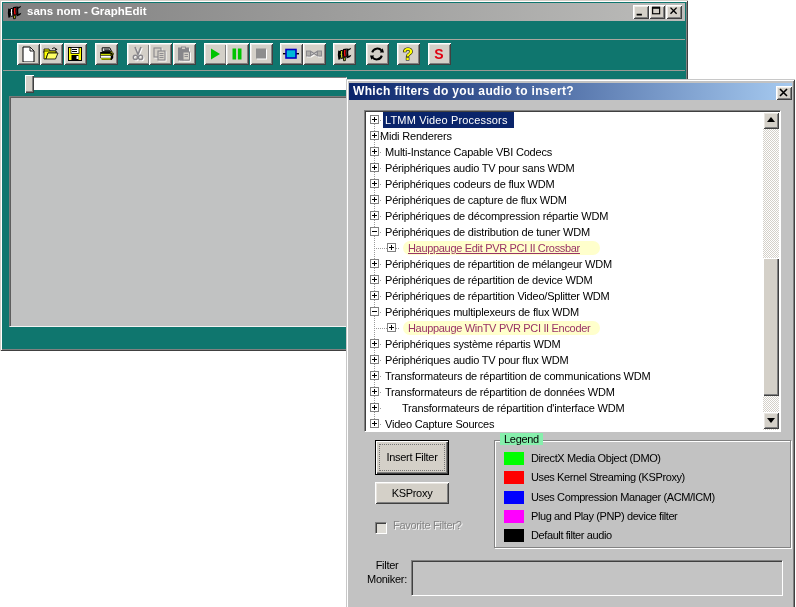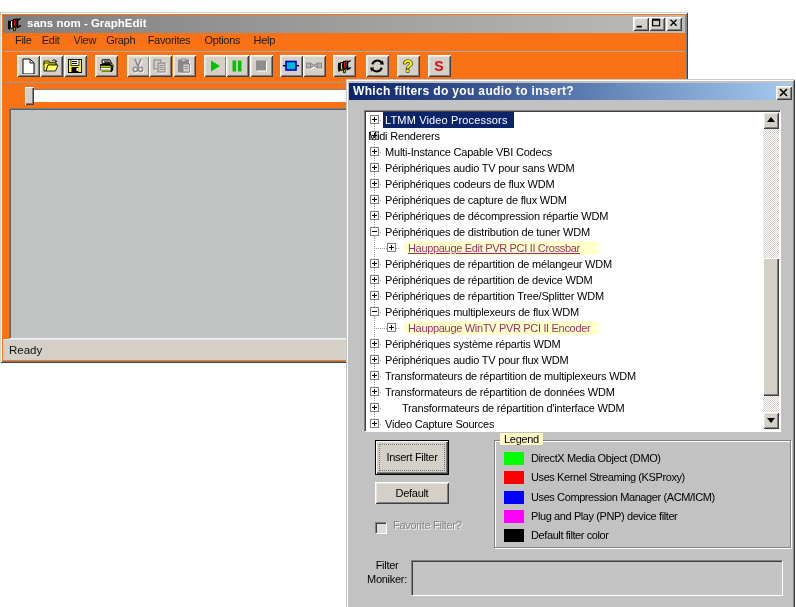--- a/index.html
+++ b/index.html
@@ -1,16 +1,16 @@
 <!DOCTYPE html>
 <html><head><meta charset="utf-8"><style>
 *{margin:0;padding:0;box-sizing:border-box}
 html,body{width:796px;height:607px;background:#fff;overflow:hidden;font-family:"Liberation Sans",sans-serif}
 .abs{position:absolute}
-#win{position:absolute;left:0;top:12px;width:688px;height:351px;background:#f97316;
+#win{position:absolute;left:0;top:0;width:688px;height:351px;background:#0f766e;
  box-shadow:inset 1px 1px 0 #d4d0c8,inset -1px -1px 0 #404040,inset 2px 2px 0 #fff,inset -2px -2px 0 #808080}
 #tbar{position:absolute;left:3px;top:3px;width:682px;height:18px;
  background:linear-gradient(90deg,#7f7f7f,#bcbcba);color:#fff;font-weight:bold;font-size:11.5px;line-height:18px}
 .capbtn{position:absolute;top:5px;width:16px;height:14px;background:#d4d0c8;
  box-shadow:inset 1px 1px 0 #fff,inset -1px -1px 0 #404040,inset 2px 2px 0 #eeece8,inset -2px -2px 0 #808080}
 #menu{position:absolute;left:3px;top:21px;width:682px;height:19px;font-size:11px;letter-spacing:-0.3px;color:#1c1c1c}
 #menu span{position:absolute;top:1px}
 #tools{position:absolute;left:3px;top:39px;width:682px;height:32px;border-top:1px solid #aaa79f;border-bottom:1px solid #9a9a94}
 .tb{position:absolute;top:3px;width:23px;height:22px;background:#d4d0c8;
  box-shadow:inset 1px 1px 0 #fff,inset -1px -1px 0 #404040,inset 2px 2px 0 #e8e5e0,inset -2px -2px 0 #808080}
@@ -50,21 +50,21 @@
  box-shadow:inset 1px 1px 0 #fff,inset -1px -1px 0 #404040,inset -2px -2px 0 #808080;
  font-size:11px;letter-spacing:-0.3px;text-align:center;line-height:32px}
 #bCancel{position:absolute;left:375px;top:482px;width:74px;height:22px;background:#d4d0c8;
  box-shadow:inset 1px 1px 0 #fff,inset -1px -1px 0 #404040,inset 2px 2px 0 #e8e5e0,inset -2px -2px 0 #808080;
  font-size:11px;letter-spacing:-0.3px;text-align:center;line-height:22px}
 #chk{position:absolute;left:375px;top:522px;width:12px;height:12px;background:#dedcd6;
  border:1px solid;border-color:#808080 #fff #fff #808080;box-shadow:inset 1px 1px 0 #404040}
 #chklbl{position:absolute;left:393px;top:519px;font-size:11px;letter-spacing:-0.3px;color:#858585;text-shadow:1px 1px 0 #f4f4f4}
 #legend{position:absolute;left:494px;top:440px;width:297px;height:108px;
  border:1px solid #828282;box-shadow:inset 1px 1px 0 #fff,1px 1px 0 #fff}
-#leglbl{position:absolute;left:500px;top:433px;background:#fef9c3;padding:0 4px;font-size:11px;letter-spacing:-0.3px}
+#leglbl{position:absolute;left:500px;top:433px;background:#86efac;padding:0 4px;font-size:11px;letter-spacing:-0.3px}
 .sw{position:absolute;left:504px;width:20px;height:13px}
 .swlbl{position:absolute;left:531px;font-size:11px;letter-spacing:-0.4px;height:16px;line-height:16px}
 #fmlabel{position:absolute;left:356px;top:558px;width:62px;text-align:center;font-size:11px;letter-spacing:-0.3px;line-height:14px}
 #fmbox{position:absolute;left:411px;top:560px;width:372px;height:36px;background:#c4c4c4;
  border:1px solid;border-color:#808080 #fff #fff #808080;box-shadow:inset 1px 1px 0 #404040}
 .vdot{position:absolute;width:1px;background-image:repeating-linear-gradient(to bottom,#9a9a9a 0 1px,transparent 1px 2px)}
 .hdot{position:absolute;height:1px;background-image:repeating-linear-gradient(to right,#9a9a9a 0 1px,transparent 1px 2px)}
 </style></head><body>
 
 <div id="win">
@@ -89,29 +89,20 @@
       <svg width="16" height="16" viewBox="0 0 16 16" style="position:absolute;left:0;top:0;width:16px;height:14px">
         <rect x="3" y="2.5" width="8" height="7.5" fill="none" stroke="#000" stroke-width="1.3"></rect>
         <rect x="3" y="2.5" width="8" height="1.8" fill="#000"></rect>
       </svg>
     </div>
 <div class="capbtn" style="left:666px">
       <svg width="16" height="16" viewBox="0 0 16 16" style="position:absolute;left:0;top:0;width:16px;height:14px">
         <path d="M4 3 L11 10 M11 3 L4 10" stroke="#000" stroke-width="1.6"></path>
       </svg>
     </div>
-<div id="menu">
-      <span style="left:12px">File</span>
-      <span style="left:38.8px">Edit</span>
-      <span style="left:70.6px">View</span>
-      <span style="left:103.2px">Graph</span>
-      <span style="left:144.7px">Favorites</span>
-      <span style="left:201.4px">Options</span>
-      <span style="left:250.6px">Help</span>
-    </div>
 <div id="tools">
       <div class="tb" style="left:14px">
         <svg width="16" height="16" viewBox="0 0 16 16" style="">
           <path d="M3 1h7l4 4v11H3z" fill="#fff" stroke="#000" stroke-width="1"></path>
           <path d="M10 1.5 L10 5 L13.5 5" fill="#fff" stroke="#000" stroke-width="0.9"></path>
         </svg>
       </div>
       <div class="tb" style="left:37.4px">
         <svg width="16" height="16" viewBox="0 0 16 16" style="">
           <path d="M1 3h5l1 2h6v2H1z" fill="#ffff00" stroke="#000" stroke-width="0.8"></path>
@@ -252,23 +243,20 @@
       </div>
       <div class="tb" style="left:424.6px">
         <svg width="16" height="16" viewBox="0 0 16 16" style="">
           <text x="8" y="13" font-family="Liberation Sans" font-size="14" font-weight="bold" text-anchor="middle" fill="#e00010">S</text>
         </svg>
       </div>
     </div>
 <div id="chan"></div>
     <div id="thumb"></div>
 <div id="client"></div>
-<div id="status">
-      <span>Ready</span>
-    </div>
 </div>
 <div id="dlg"></div>
 <div id="dtitle">
     <span>Which filters do you audio to insert?</span>
   </div>
 <div id="dx">
     <svg width="16" height="16" viewBox="0 0 16 16" style="position:absolute;left:0;top:0">
       <path d="M4 3 L11 10 M11 3 L4 10" stroke="#000" stroke-width="1.6"></path>
     </svg>
   </div>
@@ -278,21 +266,21 @@
 <div class="pbox" style="left:370px;top:115px">
     <i style="left:1px;top:3px;width:5px;height:1px"></i>
     <i style="left:3px;top:1px;width:1px;height:5px"></i>
   </div>
 <div class="row" style="left:383px;top:112px"><span class="sel">LTMM Video Processors</span></div>
 <div class="hdot" style="left:374px;top:136px;width:8px"></div>
 <div class="pbox" style="left:370px;top:131px">
     <i style="left:1px;top:3px;width:5px;height:1px"></i>
     <i style="left:3px;top:1px;width:1px;height:5px"></i>
   </div>
-<div class="row" style="left:368px;top:128px">Midi Renderers</div>
+<div class="row" style="left:380px;top:128px">Midi Renderers</div>
 <div class="hdot" style="left:374px;top:152px;width:8px"></div>
 <div class="pbox" style="left:370px;top:147px">
     <i style="left:1px;top:3px;width:5px;height:1px"></i>
     <i style="left:3px;top:1px;width:1px;height:5px"></i>
   </div>
 <div class="row" style="left:385px;top:144px">Multi-Instance Capable VBI Codecs</div>
 <div class="hdot" style="left:374px;top:168px;width:8px"></div>
 <div class="pbox" style="left:370px;top:163px">
     <i style="left:1px;top:3px;width:5px;height:1px"></i>
     <i style="left:3px;top:1px;width:1px;height:5px"></i>
@@ -338,21 +326,21 @@
 <div class="pbox" style="left:370px;top:275px">
     <i style="left:1px;top:3px;width:5px;height:1px"></i>
     <i style="left:3px;top:1px;width:1px;height:5px"></i>
   </div>
 <div class="row" style="left:385px;top:272px">Périphériques de répartition de device WDM</div>
 <div class="hdot" style="left:374px;top:296px;width:8px"></div>
 <div class="pbox" style="left:370px;top:291px">
     <i style="left:1px;top:3px;width:5px;height:1px"></i>
     <i style="left:3px;top:1px;width:1px;height:5px"></i>
   </div>
-<div class="row" style="left:385px;top:288px">Périphériques de répartition Tree/Splitter WDM</div>
+<div class="row" style="left:385px;top:288px">Périphériques de répartition Video/Splitter WDM</div>
 <div class="hdot" style="left:374px;top:312px;width:8px"></div>
 <div class="pbox" style="left:370px;top:307px">
     <i style="left:1px;top:3px;width:5px;height:1px"></i>
   </div>
 <div class="row" style="left:385px;top:304px">Périphériques multiplexeurs de flux WDM</div>
 <div class="hdot" style="left:374px;top:328px;width:25px"></div>
 <div class="pbox" style="left:387px;top:323px">
     <i style="left:1px;top:3px;width:5px;height:1px"></i>
     <i style="left:3px;top:1px;width:1px;height:5px"></i>
   </div>
@@ -368,21 +356,21 @@
 <div class="pbox" style="left:370px;top:355px">
     <i style="left:1px;top:3px;width:5px;height:1px"></i>
     <i style="left:3px;top:1px;width:1px;height:5px"></i>
   </div>
 <div class="row" style="left:385px;top:352px">Périphériques audio TV pour flux WDM</div>
 <div class="hdot" style="left:374px;top:376px;width:8px"></div>
 <div class="pbox" style="left:370px;top:371px">
     <i style="left:1px;top:3px;width:5px;height:1px"></i>
     <i style="left:3px;top:1px;width:1px;height:5px"></i>
   </div>
-<div class="row" style="left:385px;top:368px">Transformateurs de répartition de multiplexeurs WDM</div>
+<div class="row" style="left:385px;top:368px">Transformateurs de répartition de communications WDM</div>
 <div class="hdot" style="left:374px;top:392px;width:8px"></div>
 <div class="pbox" style="left:370px;top:387px">
     <i style="left:1px;top:3px;width:5px;height:1px"></i>
     <i style="left:3px;top:1px;width:1px;height:5px"></i>
   </div>
 <div class="row" style="left:385px;top:384px">Transformateurs de répartition de données WDM</div>
 <div class="hdot" style="left:374px;top:408px;width:8px"></div>
 <div class="pbox" style="left:370px;top:403px">
     <i style="left:1px;top:3px;width:5px;height:1px"></i>
     <i style="left:3px;top:1px;width:1px;height:5px"></i>
@@ -400,28 +388,28 @@
     </svg>
   </div>
 <div id="strack"></div>
 <div id="sthumb"></div>
 <div class="sbtn" style="top:412px">
     <svg width="16" height="16" viewBox="0 0 16 16" style="position:absolute;left:0;top:0">
       <path d="M8 11 L12 6 L4 6 Z" fill="#000"></path>
     </svg>
   </div>
 <div id="bInsert">Insert Filter<div style="position:absolute;left:3px;top:3px;right:3px;bottom:3px;border:1px dotted #777"></div></div>
-<div id="bCancel">Default</div>
+<div id="bCancel">KSProxy</div>
 <div id="chk"></div>
 <div id="chklbl">Favorite Filter?</div>
 <div id="legend"></div>
 <div id="leglbl">Legend</div>
 <div class="sw" style="top:452.0px;background:#00ff00"></div>
 <div class="swlbl" style="top:450.0px">DirectX Media Object (DMO)</div>
 <div class="sw" style="top:471.3px;background:#ff0000"></div>
 <div class="swlbl" style="top:469.3px">Uses Kernel Streaming (KSProxy)</div>
 <div class="sw" style="top:490.7px;background:#0000ff"></div>
 <div class="swlbl" style="top:488.7px">Uses Compression Manager (ACM/ICM)</div>
 <div class="sw" style="top:510.0px;background:#ff00ff"></div>
 <div class="swlbl" style="top:508.0px">Plug and Play (PNP) device filter</div>
 <div class="sw" style="top:529.3px;background:#000000"></div>
-<div class="swlbl" style="top:527.3px">Default filter color</div>
+<div class="swlbl" style="top:527.3px">Default filter audio</div>
 <div id="fmlabel">Filter<br>Moniker:</div>
 <div id="fmbox"></div>
 </body></html>

